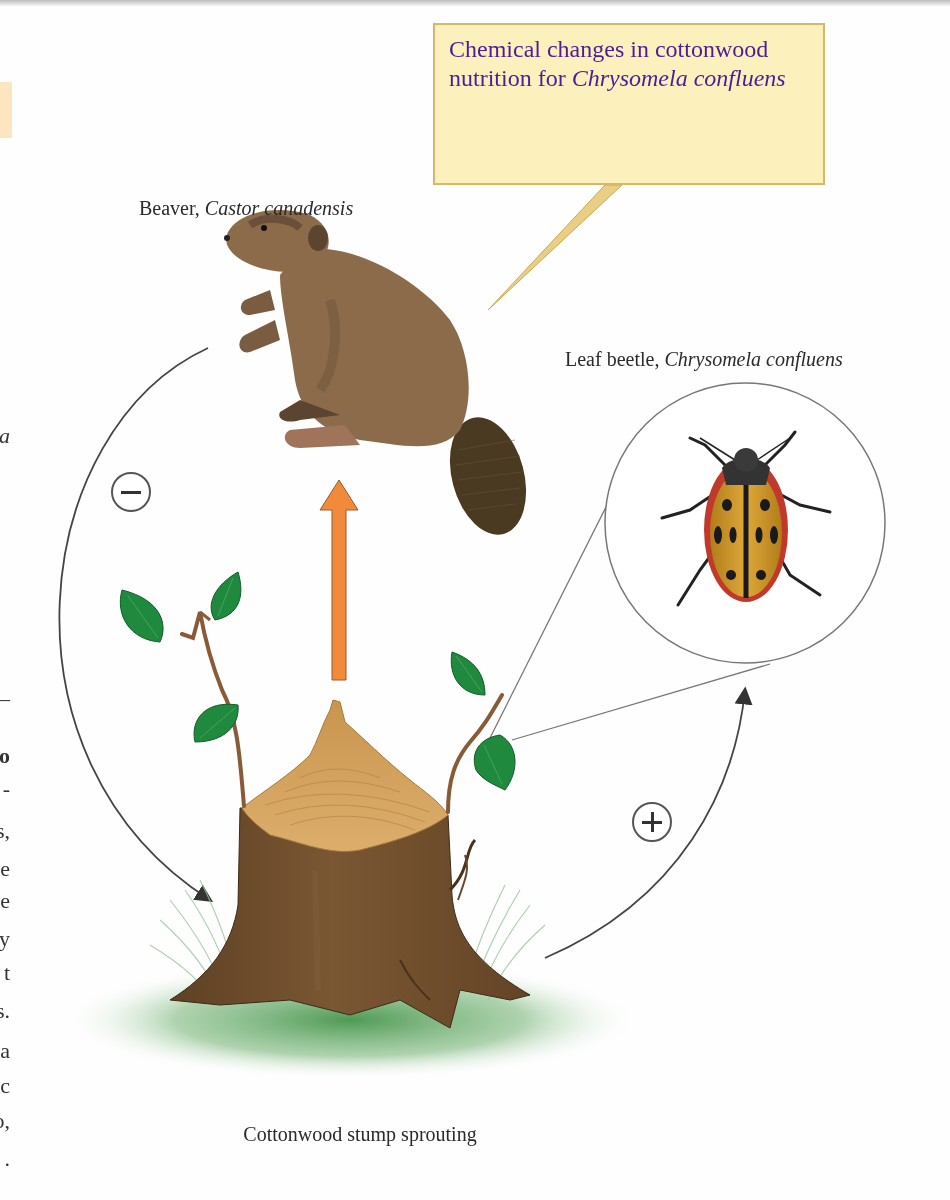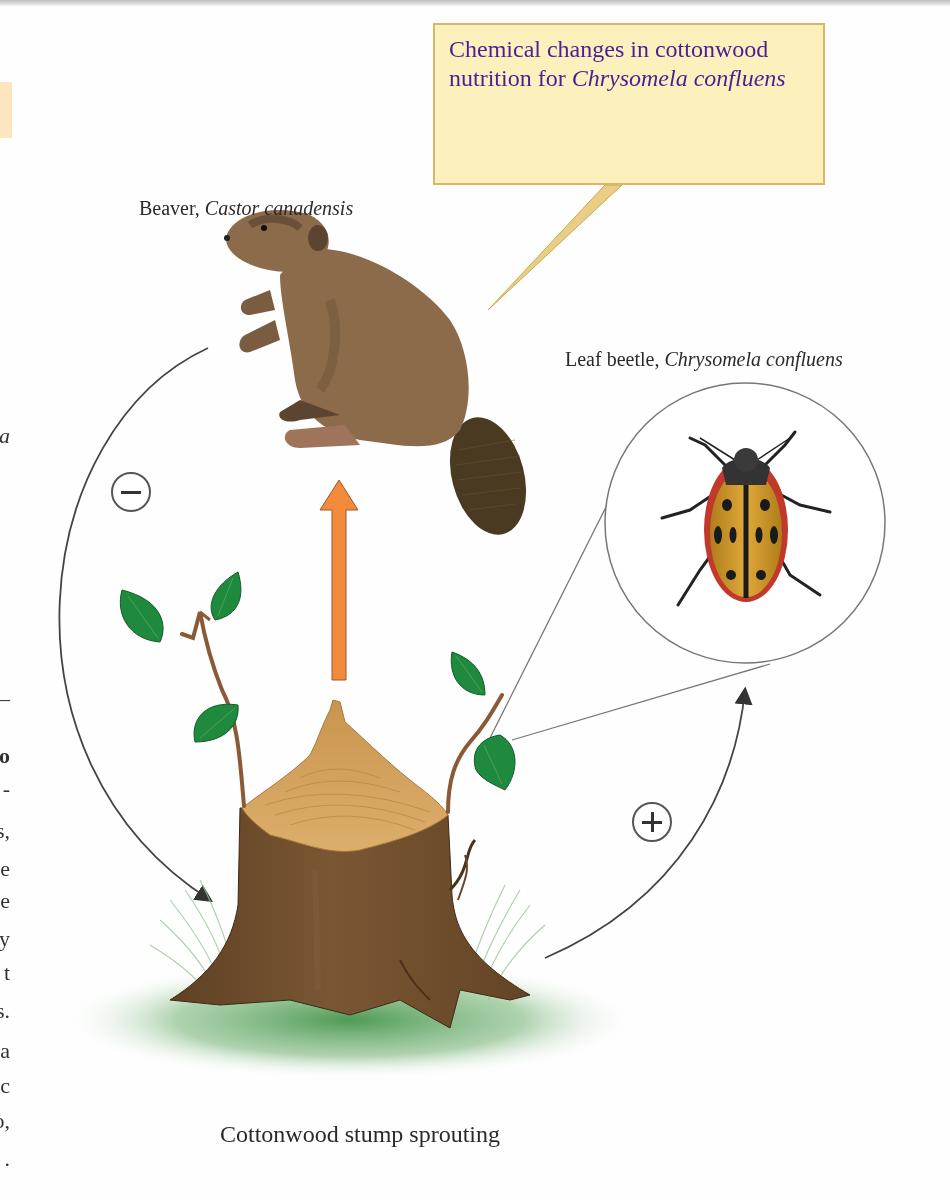--- a/index.html
+++ b/index.html
@@ -33,21 +33,21 @@
     font-size: 24px; line-height: 29px; color: #4c1d95;
   }
   .callout .line { display: block; white-space: nowrap; }
   .label {
     position: absolute; font-size: 20px; line-height: 24px; color: #2a2a2a;
     white-space: nowrap;
   }
   .label i { font-style: italic; }
   .caption {
     position: absolute; left: 180px; top: 1120px; width: 360px;
-    text-align: center; font-size: 24px; line-height: 28px; color: #2a2a2a;
+    text-align: center; font-size: 20px; line-height: 28px; color: #2a2a2a;
   }
   .sign {
     position: absolute; width: 40px; height: 40px; box-sizing: border-box;
     border: 2px solid #555; border-radius: 50%;
     display: flex; align-items: center; justify-content: center;
     background: #fff;
   }
   .sign .bar-h { position: absolute; width: 20px; height: 3px; background: #333; }
   .sign .bar-v { position: absolute; width: 3px; height: 20px; background: #333; }
 </style>

